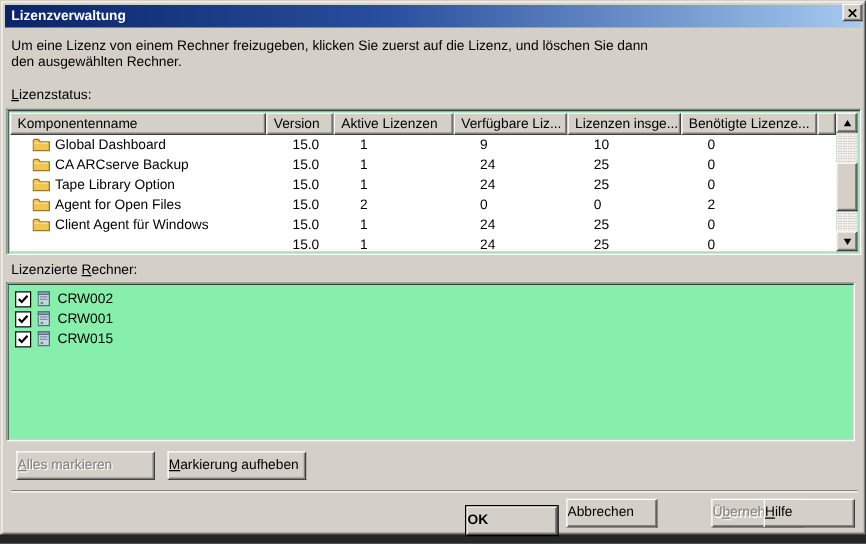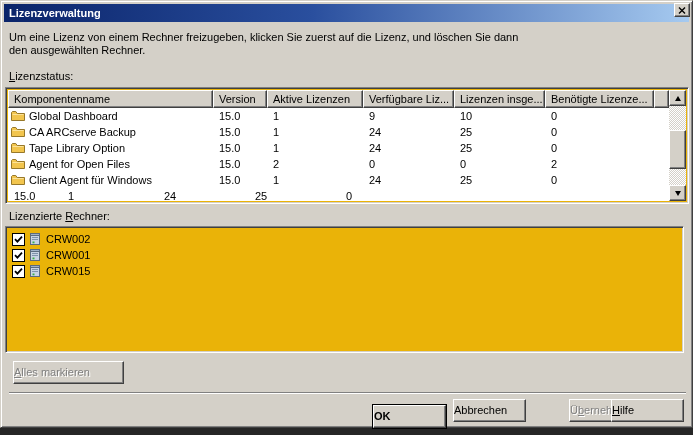--- a/index.html
+++ b/index.html
@@ -27,40 +27,40 @@
     border:1px solid; border-color:#fff #404040 #404040 #fff;
     box-shadow: inset -1px -1px 0 #808080;
     display:flex; align-items:center; justify-content:center;
   }
   .intro { position:absolute; left:8px; top:30px; line-height:13px; }
   .label-line { position:absolute; left:8px; white-space:nowrap; }
   .u { text-decoration:underline; }
 
   
   .sunken {
-    background:#eab308; box-sizing:border-box;
+    background:#86efac; box-sizing:border-box;
     border:1px solid; border-color:#808080 #ffffff #ffffff #808080;
     box-shadow: inset 1px 1px 0 #404040, inset -1px -1px 0 #d4d0c8;
     overflow:hidden;
   }
 
   
   .listview { position:absolute; left:4px; top:86px; width:684px; height:117px; }
   .lv-inner { position:absolute; left:2px; top:2px; right:2px; bottom:2px; display:flex; }
   .lv-main { flex:1; overflow:hidden; }
   .lv-header { display:flex; height:18px; }
   .hcell {
     box-sizing:border-box; background:#d4d0c8; flex:none;
     border:1px solid; border-color:#fff #404040 #404040 #fff;
     box-shadow: inset -1px -1px 0 #808080;
     padding:2px 4px 0 5px; white-space:nowrap; overflow:hidden;
   }
   .c0{width:205px} .c1{width:54px} .c2{width:96px} .c3{width:91px} .c4{width:91px} .c5{width:109px}
   .cstub{flex:1}
-  .lv-row { display:flex; height:16px; align-items:center; background:#fff; }
+  .lv-row { display:flex; height:16px; align-items:center; background:#fff;justify-content:flex-end; }
   .cell { box-sizing:border-box; flex:none; padding-left:6px; white-space:nowrap; overflow:hidden; }
   .cell.name { display:flex; align-items:center; gap:4px; padding-left:3px; }
 
   
   .scrollbar {
     width:17px; flex:none; display:flex; flex-direction:column;
     background:conic-gradient(#fff 25%, #d4d0c8 25% 50%, #fff 50% 75%, #d4d0c8 75%);
     background-size:2px 2px;
   }
   .sb-btn {
@@ -296,20 +296,21 @@
             <line x1="2" y1="5.5" x2="8" y2="5.5" stroke="#7E93AB"></line>
             <line x1="2" y1="7.5" x2="8" y2="7.5" stroke="#7E93AB"></line>
             <rect x="2.5" y="9.5" width="2" height="1.8" fill="#3DAE49"></rect>
           </svg>
         </span>
       <span>CRW015</span>
     </div>
   </div>
 
   <div class="btn disabled" style="left:12px; top:360px; width:111px;"><span class="u">A</span><span>lles markieren</span></div>
+  <div class="btn" style="left:133px; top:360px; width:111px;"><span class="u">M</span><span>arkierung aufheben</span></div>
 
   <div class="divider"></div>
 
   <div class="btn btn-default" style="left:372px; top:404px; width:73px;font-weight:bold;"><span>OK</span></div>
   <div class="btn" style="left:452px; top:398px; width:73px;"><span>Abbrechen</span></div>
   <div class="btn disabled" style="left:531px; top:398px; width:73px;margin-left:37px;"><span>Ü</span><span class="u">b</span><span>ernehmen</span></div>
   <div class="btn" style="left:610px; top:398px; width:73px;"><span class="u">H</span><span>ilfe</span></div>
 
 </div>
 

